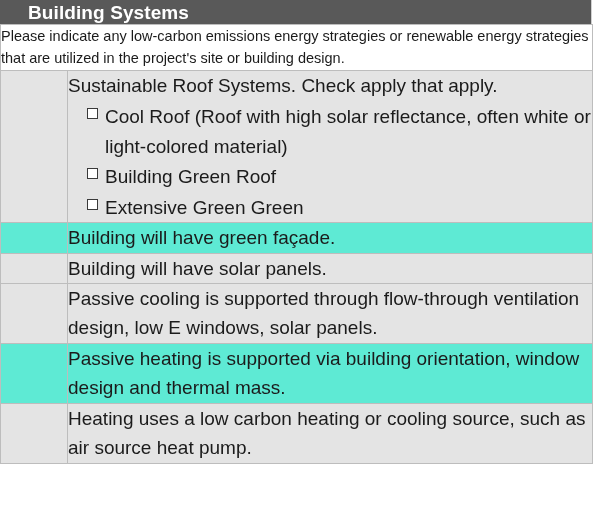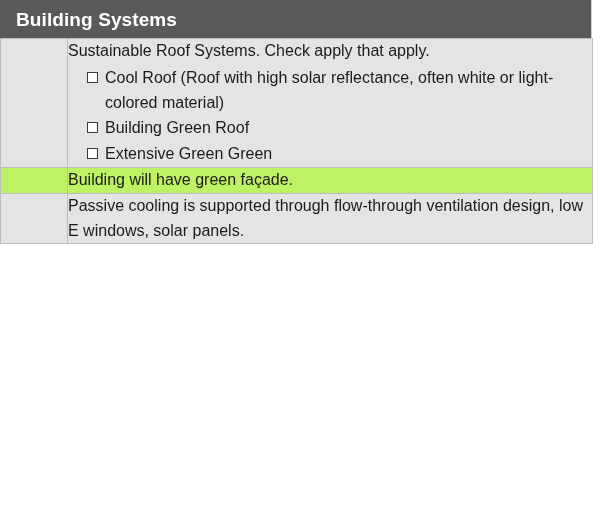--- a/index.html
+++ b/index.html
@@ -15,25 +15,25 @@
     -webkit-font-smoothing: antialiased;
   }
 
   .panel {
     width: 592px;
     box-sizing: border-box;
   }
 
   
   .panel-header {
-    height: 38px;
+    height: 24px;
     background: #595959;
     display: flex;
     align-items: center;
-    padding-left: 16px;
+    padding-left: 28px;
     box-sizing: border-box;
     border-right: 1px solid #d0d0d0;
   }
   .panel-title {
     color: #ffffff;
     font-size: 19px;
     font-weight: bold;
     letter-spacing: 0.1px;
     line-height: 1;
   }
@@ -57,27 +57,27 @@
 
   .intro-cell {
     background: #ffffff;
     padding: 11px 12px 12px 12px;
     font-size: 14.5px;
     line-height: 1.55;
     color: #1b1b1b;
   }
 
   .row-shaded td { background: #e4e4e4; }
-  .row-plain  td { background: #bef264; }
+  .row-plain  td { background: #5eead4; }
 
   .mark-cell { background: inherit; }
 
   .body-cell {
     padding: 12px 12px 13px 11px;
-    font-size: 16px;
+    font-size: 19px;
     line-height: 1.55;
     color: #1b1b1b;
   }
 
   .opt-list {
     margin: 2px 0 0 0;
     padding: 0;
     list-style: none;
   }
   .opt-item {
@@ -108,20 +108,23 @@
   <div class="panel-header">
     <span class="panel-title">Building Systems</span>
   </div>
 
   <table class="grid">
     <colgroup>
       <col class="col-mark">
       <col class="col-body">
     </colgroup>
     <tbody>
+      <tr>
+        <td class="intro-cell" colspan="2">Please indicate any low-carbon emissions energy strategies or renewable energy strategies that are utilized in the project's site or building design.</td>
+      </tr>
 
     <tr class="row-shaded">
           <td class="mark-cell"></td>
           <td class="body-cell">
             <div>Sustainable Roof Systems. Check apply that apply.</div>
             <ul class="opt-list">
               <li class="opt-item">
                 <span class="checkbox"></span>
                 <span class="opt-label">Cool Roof (Roof with high solar reflectance, often white or light-colored material)</span>
               </li>
@@ -138,19 +141,37 @@
         </tr>
         <tr class="row-plain">
           <td class="mark-cell"></td>
           <td class="body-cell">
             <div>Building will have green façade.</div>
           </td>
         </tr>
         <tr class="row-shaded">
           <td class="mark-cell"></td>
           <td class="body-cell">
+            <div>Building will have solar panels.</div>
+          </td>
+        </tr>
+        <tr class="row-shaded">
+          <td class="mark-cell"></td>
+          <td class="body-cell">
             <div>Passive cooling is supported through flow-through ventilation design, low E windows, solar panels.</div>
+          </td>
+        </tr>
+        <tr class="row-plain">
+          <td class="mark-cell"></td>
+          <td class="body-cell">
+            <div>Passive heating is supported via building orientation, window design and thermal mass.</div>
+          </td>
+        </tr>
+        <tr class="row-shaded">
+          <td class="mark-cell"></td>
+          <td class="body-cell">
+            <div>Heating uses a low carbon heating or cooling source, such as air source heat pump.</div>
           </td>
         </tr>
       </tbody>
   </table>
 
 </div>
 
 </body></html>

